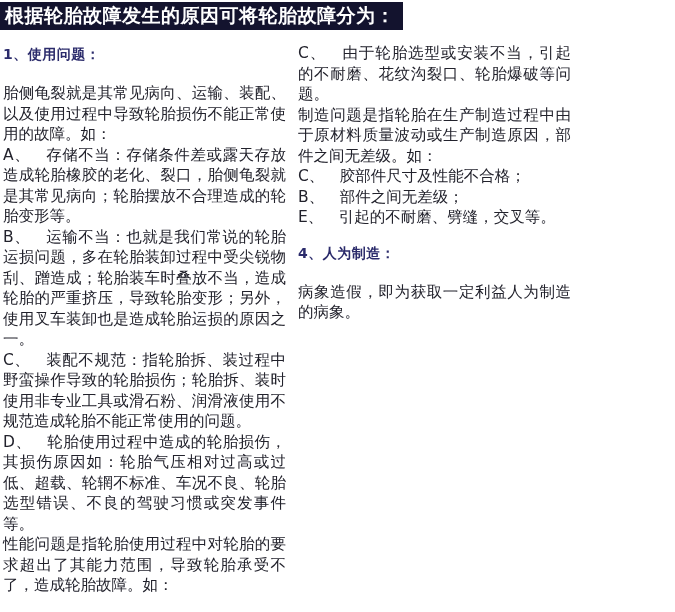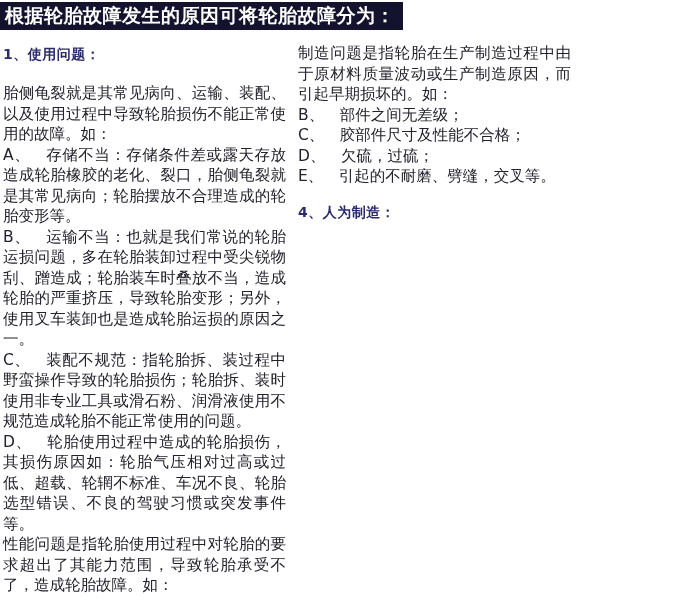--- a/index.html
+++ b/index.html
@@ -70,22 +70,23 @@
       <h2 class="sec-heading first">1、使用问题：</h2>
       <p class="body-text">胎侧龟裂就是其常见病向、运输、装配、以及使用过程中导致轮胎损伤不能正常使用的故障。如：</p>
       <p class="body-text">A、　存储不当：存储条件差或露天存放造成轮胎橡胶的老化、裂口，胎侧龟裂就是其常见病向；轮胎摆放不合理造成的轮胎变形等。</p>
       <p class="body-text">B、　运输不当：也就是我们常说的轮胎运损问题，多在轮胎装卸过程中受尖锐物刮、蹭造成；轮胎装车时叠放不当，造成轮胎的严重挤压，导致轮胎变形；另外，使用叉车装卸也是造成轮胎运损的原因之一。</p>
       <p class="body-text">C、　装配不规范：指轮胎拆、装过程中野蛮操作导致的轮胎损伤；轮胎拆、装时使用非专业工具或滑石粉、润滑液使用不规范造成轮胎不能正常使用的问题。</p>
       <p class="body-text">D、　轮胎使用过程中造成的轮胎损伤，其损伤原因如：轮胎气压相对过高或过低、超载、轮辋不标准、车况不良、轮胎选型错误、不良的驾驶习惯或突发事件等。</p>
       <p class="body-text">性能问题是指轮胎使用过程中对轮胎的要求超出了其能力范围，导致轮胎承受不了，造成轮胎故障。如：</p>
     </div>
 
     <div class="col col-right">
-      <p class="body-text">制造问题是指轮胎在生产制造过程中由于原材料质量波动或生产制造原因，而引起早期损坏的。如：</p>
+      <p class="body-text">C、　由于轮胎选型或安装不当，引起的不耐磨、花纹沟裂口、轮胎爆破等问题。</p>
+      <p class="body-text">制造问题是指轮胎在生产制造过程中由于原材料质量波动或生产制造原因，部件之间无差级。如：</p>
+      <p class="body-text">C、　胶部件尺寸及性能不合格；</p>
       <p class="body-text">B、　部件之间无差级；</p>
-      <p class="body-text">C、　胶部件尺寸及性能不合格；</p>
-      <p class="body-text">D、　欠硫，过硫；</p>
       <p class="body-text">E、　引起的不耐磨、劈缝，交叉等。</p>
       <h2 class="sec-heading">4、人为制造：</h2>
+      <p class="body-text">病象造假，即为获取一定利益人为制造的病象。</p>
     </div>
 
   </div>
 </div>
 
 </body></html>

